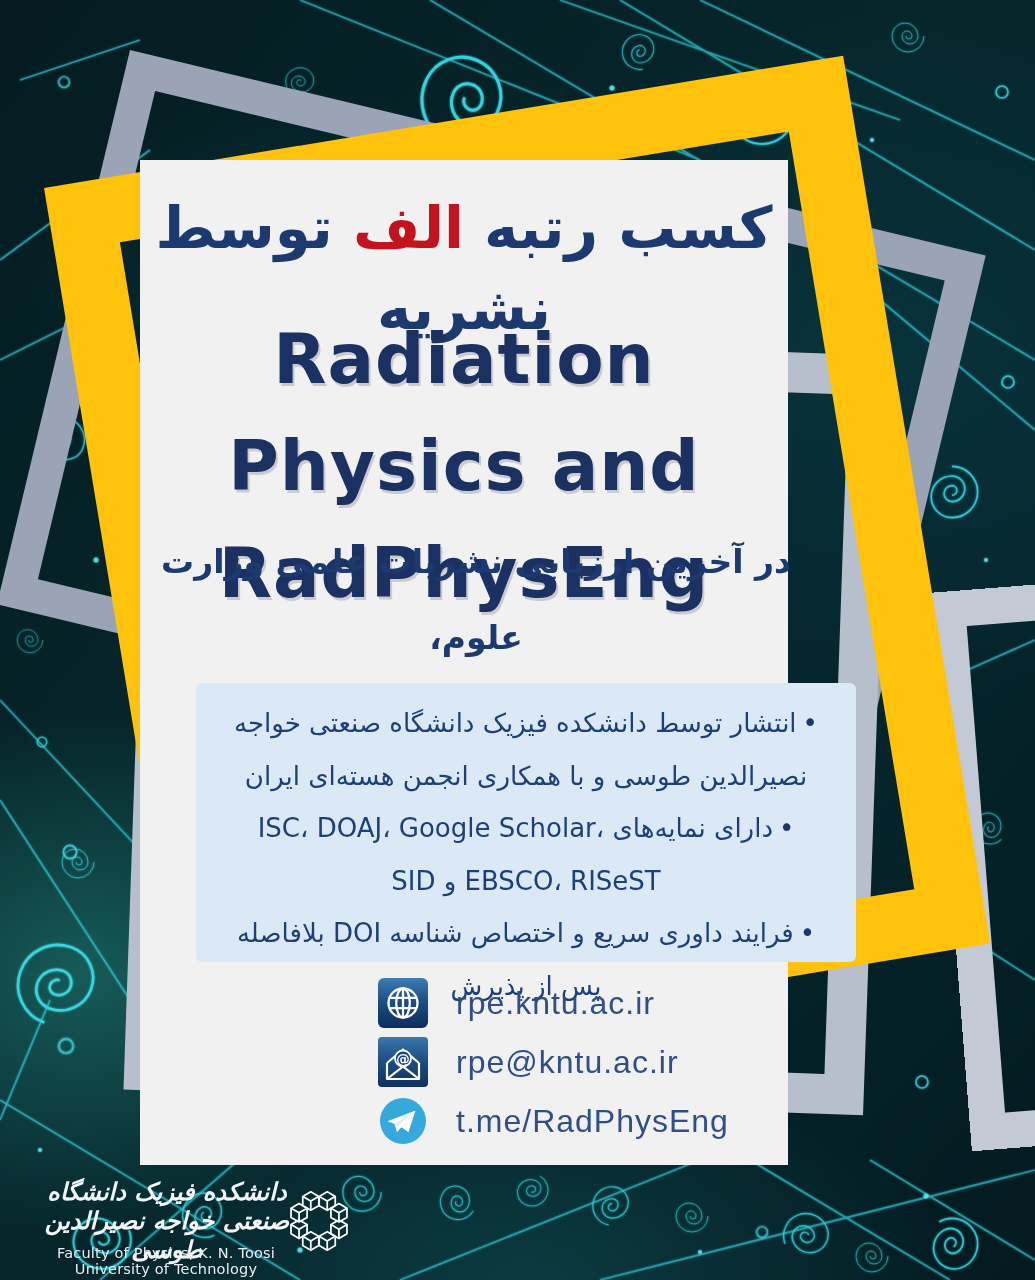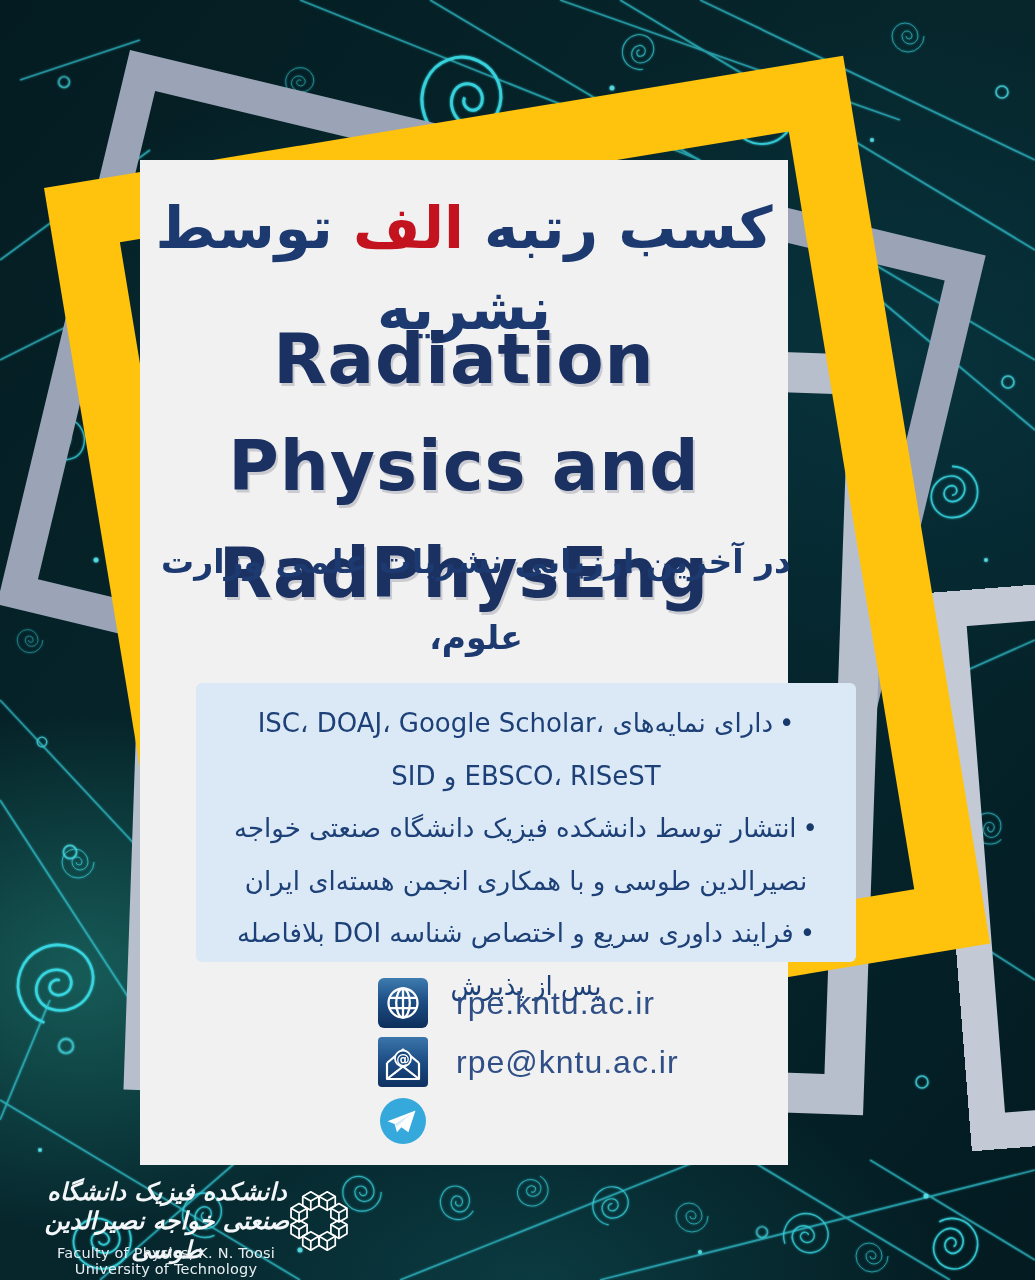--- a/index.html
+++ b/index.html
@@ -197,22 +197,22 @@
 
   <div class="card">
 
     <h1 class="title-fa"><span>کسب رتبه </span><span class="hl">الف</span><span> توسط نشریه</span></h1>
 
     <h2 class="title-en"><span>Radiation Physics and</span><br><span>RadPhysEng</span></h2>
 
     <p class="subtitle"><span>در آخرین ارزیابی نشریات علمی وزارت علوم،</span><br></p>
 
     <div class="info-box">
+      <p><span class="dot">•</span><span>انتشار توسط دانشکده فیزیک دانشگاه صنعتی خواجه نصیرالدین طوسی و با همکاری انجمن هسته‌ای ایران</span></p>
       <p><span class="dot">•</span><span>دارای نمایه‌های ISC، DOAJ، Google Scholar، EBSCO، RISeST و SID</span></p>
-      <p><span class="dot">•</span><span>انتشار توسط دانشکده فیزیک دانشگاه صنعتی خواجه نصیرالدین طوسی و با همکاری انجمن هسته‌ای ایران</span></p>
       <p><span class="dot">•</span><span>فرایند داوری سریع و اختصاص شناسه DOI بلافاصله پس از پذیرش</span></p>
     </div>
 
     <div class="contacts">
 
       <div class="contact-row">
         <span class="ic">
           <svg width="50" height="50" viewBox="0 0 50 50">
             <defs>
               <linearGradient id="gb1" x1="0" y1="0" x2="0" y2="1">
@@ -256,20 +256,21 @@
       </div>
 
       <div class="contact-row">
         <span class="ic">
           <svg width="50" height="50" viewBox="0 0 50 50">
             <circle cx="25" cy="25" r="23" fill="#35a8dc"></circle>
             <path d="M37.5,14.5 L9.5,25.2 L16.6,28 L19,36.2 L23.4,31.2 L30.4,36.2 Z" fill="#ffffff"></path>
             <path d="M16.6,28 L33.5,17.5 L19,30.5 Z" fill="#d7ecf7"></path>
           </svg>
         </span>
+        <span class="contact-text">t.me/RadPhysEng</span>
       </div>
 
     </div>
   </div>
 
   <p class="footer-fa">دانشکده فیزیک دانشگاه صنعتی خواجه نصیرالدین طوسی</p>
   <p class="footer-en">Faculty of Physics, K. N. Toosi University of Technology</p>
   <span class="footer-logo">
     <svg width="70" height="74" viewBox="0 0 68 72">
       <defs>

